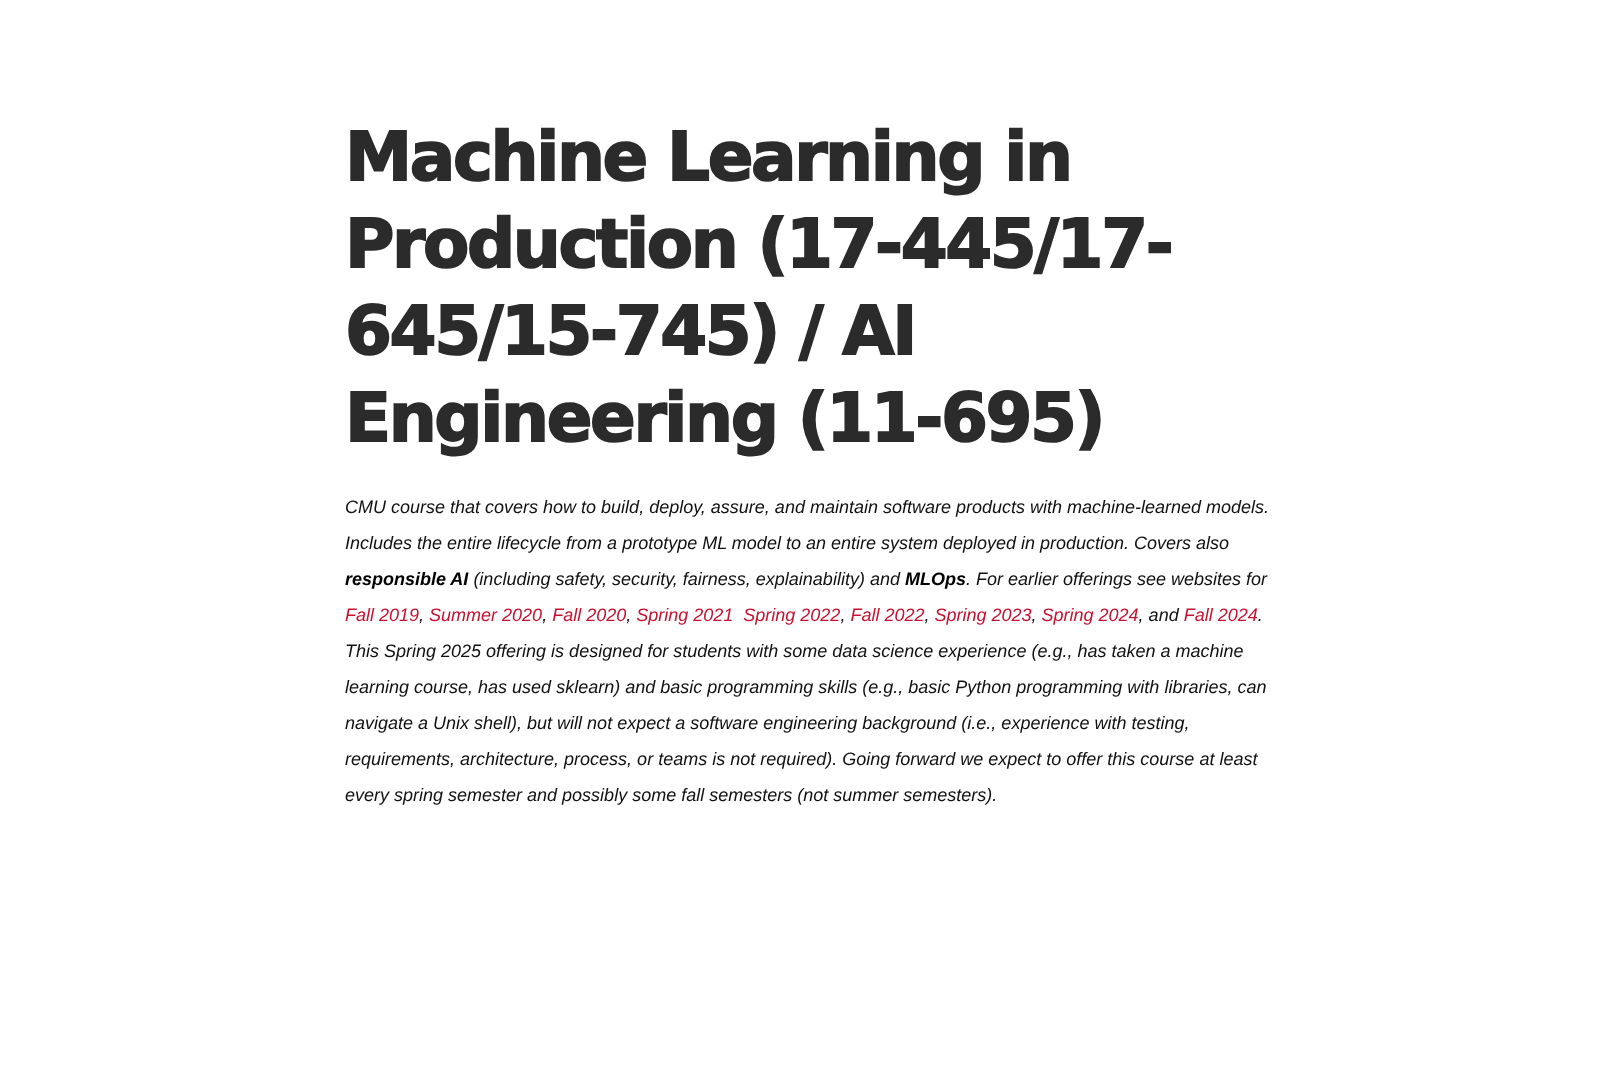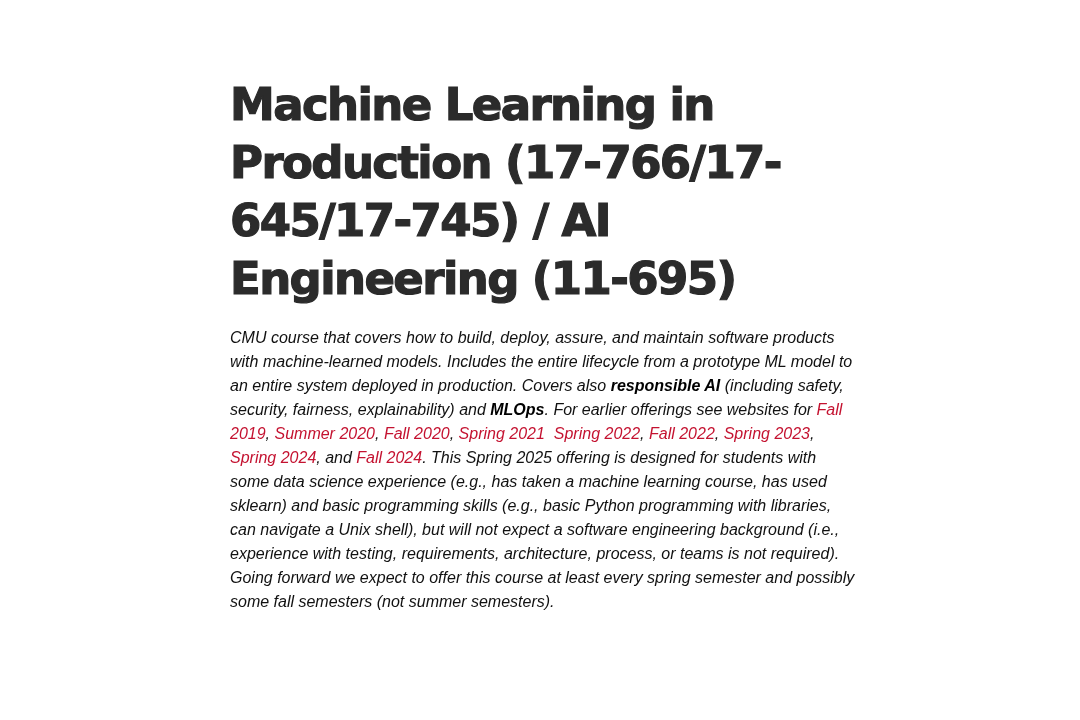--- a/index.html
+++ b/index.html
@@ -20,27 +20,27 @@
       font-family: "Liberation Sans", sans-serif;
       font-weight: bold;
       font-size: 18px;
       color: #c41230;
       margin: 46px 0 0 0;
       line-height: 24px;
     }
     p.intro {
       font-family: "Liberation Sans", sans-serif;
       font-style: italic;
-      font-size: 16px;
+      font-size: 12px;
       line-height: 24px;
       color: #111111;
       margin: 18px 0 0 0;
     }
     p.intro a { color: #c41230; text-decoration: none; }
     p.intro b { font-weight: bold; color: #000; }
   </style>
 </head>
 <body>
 
 <div class="page">
-  <h1>Machine Learning in Production (17-766/17-645/17-745) / AI Engineering (11-695)</h1>
+  <h1>Machine Learning in Production (17-445/17-645/15-745) / AI Engineering (11-695)</h1>
   <p class="intro"><span>CMU course that covers how to build, deploy, assure, and maintain software products with machine-learned models. Includes the entire lifecycle from a prototype ML model to an entire system deployed in production. Covers also </span><b>responsible AI</b><span> (including safety, security, fairness, explainability) and </span><b>MLOps</b><span>. For earlier offerings see websites for </span><a href="#">Fall 2019</a><span>, </span><a href="#">Summer 2020</a><span>, </span><a href="#">Fall 2020</a><span>, </span><a href="#">Spring 2021</a><span style="white-space:pre">  </span><a href="#">Spring 2022</a><span>, </span><a href="#">Fall 2022</a><span>, </span><a href="#">Spring 2023</a><span>, </span><a href="#">Spring 2024</a><span>, and </span><a href="#">Fall 2024</a><span>. This Spring 2025 offering is designed for students with some data science experience (e.g., has taken a machine learning course, has used sklearn) and basic programming skills (e.g., basic Python programming with libraries, can navigate a Unix shell), but will not expect a software engineering background (i.e., experience with testing, requirements, architecture, process, or teams is not required). Going forward we expect to offer this course at least every spring semester and possibly some fall semesters (not summer semesters).</span></p>
 </div>
 
 </body></html>

